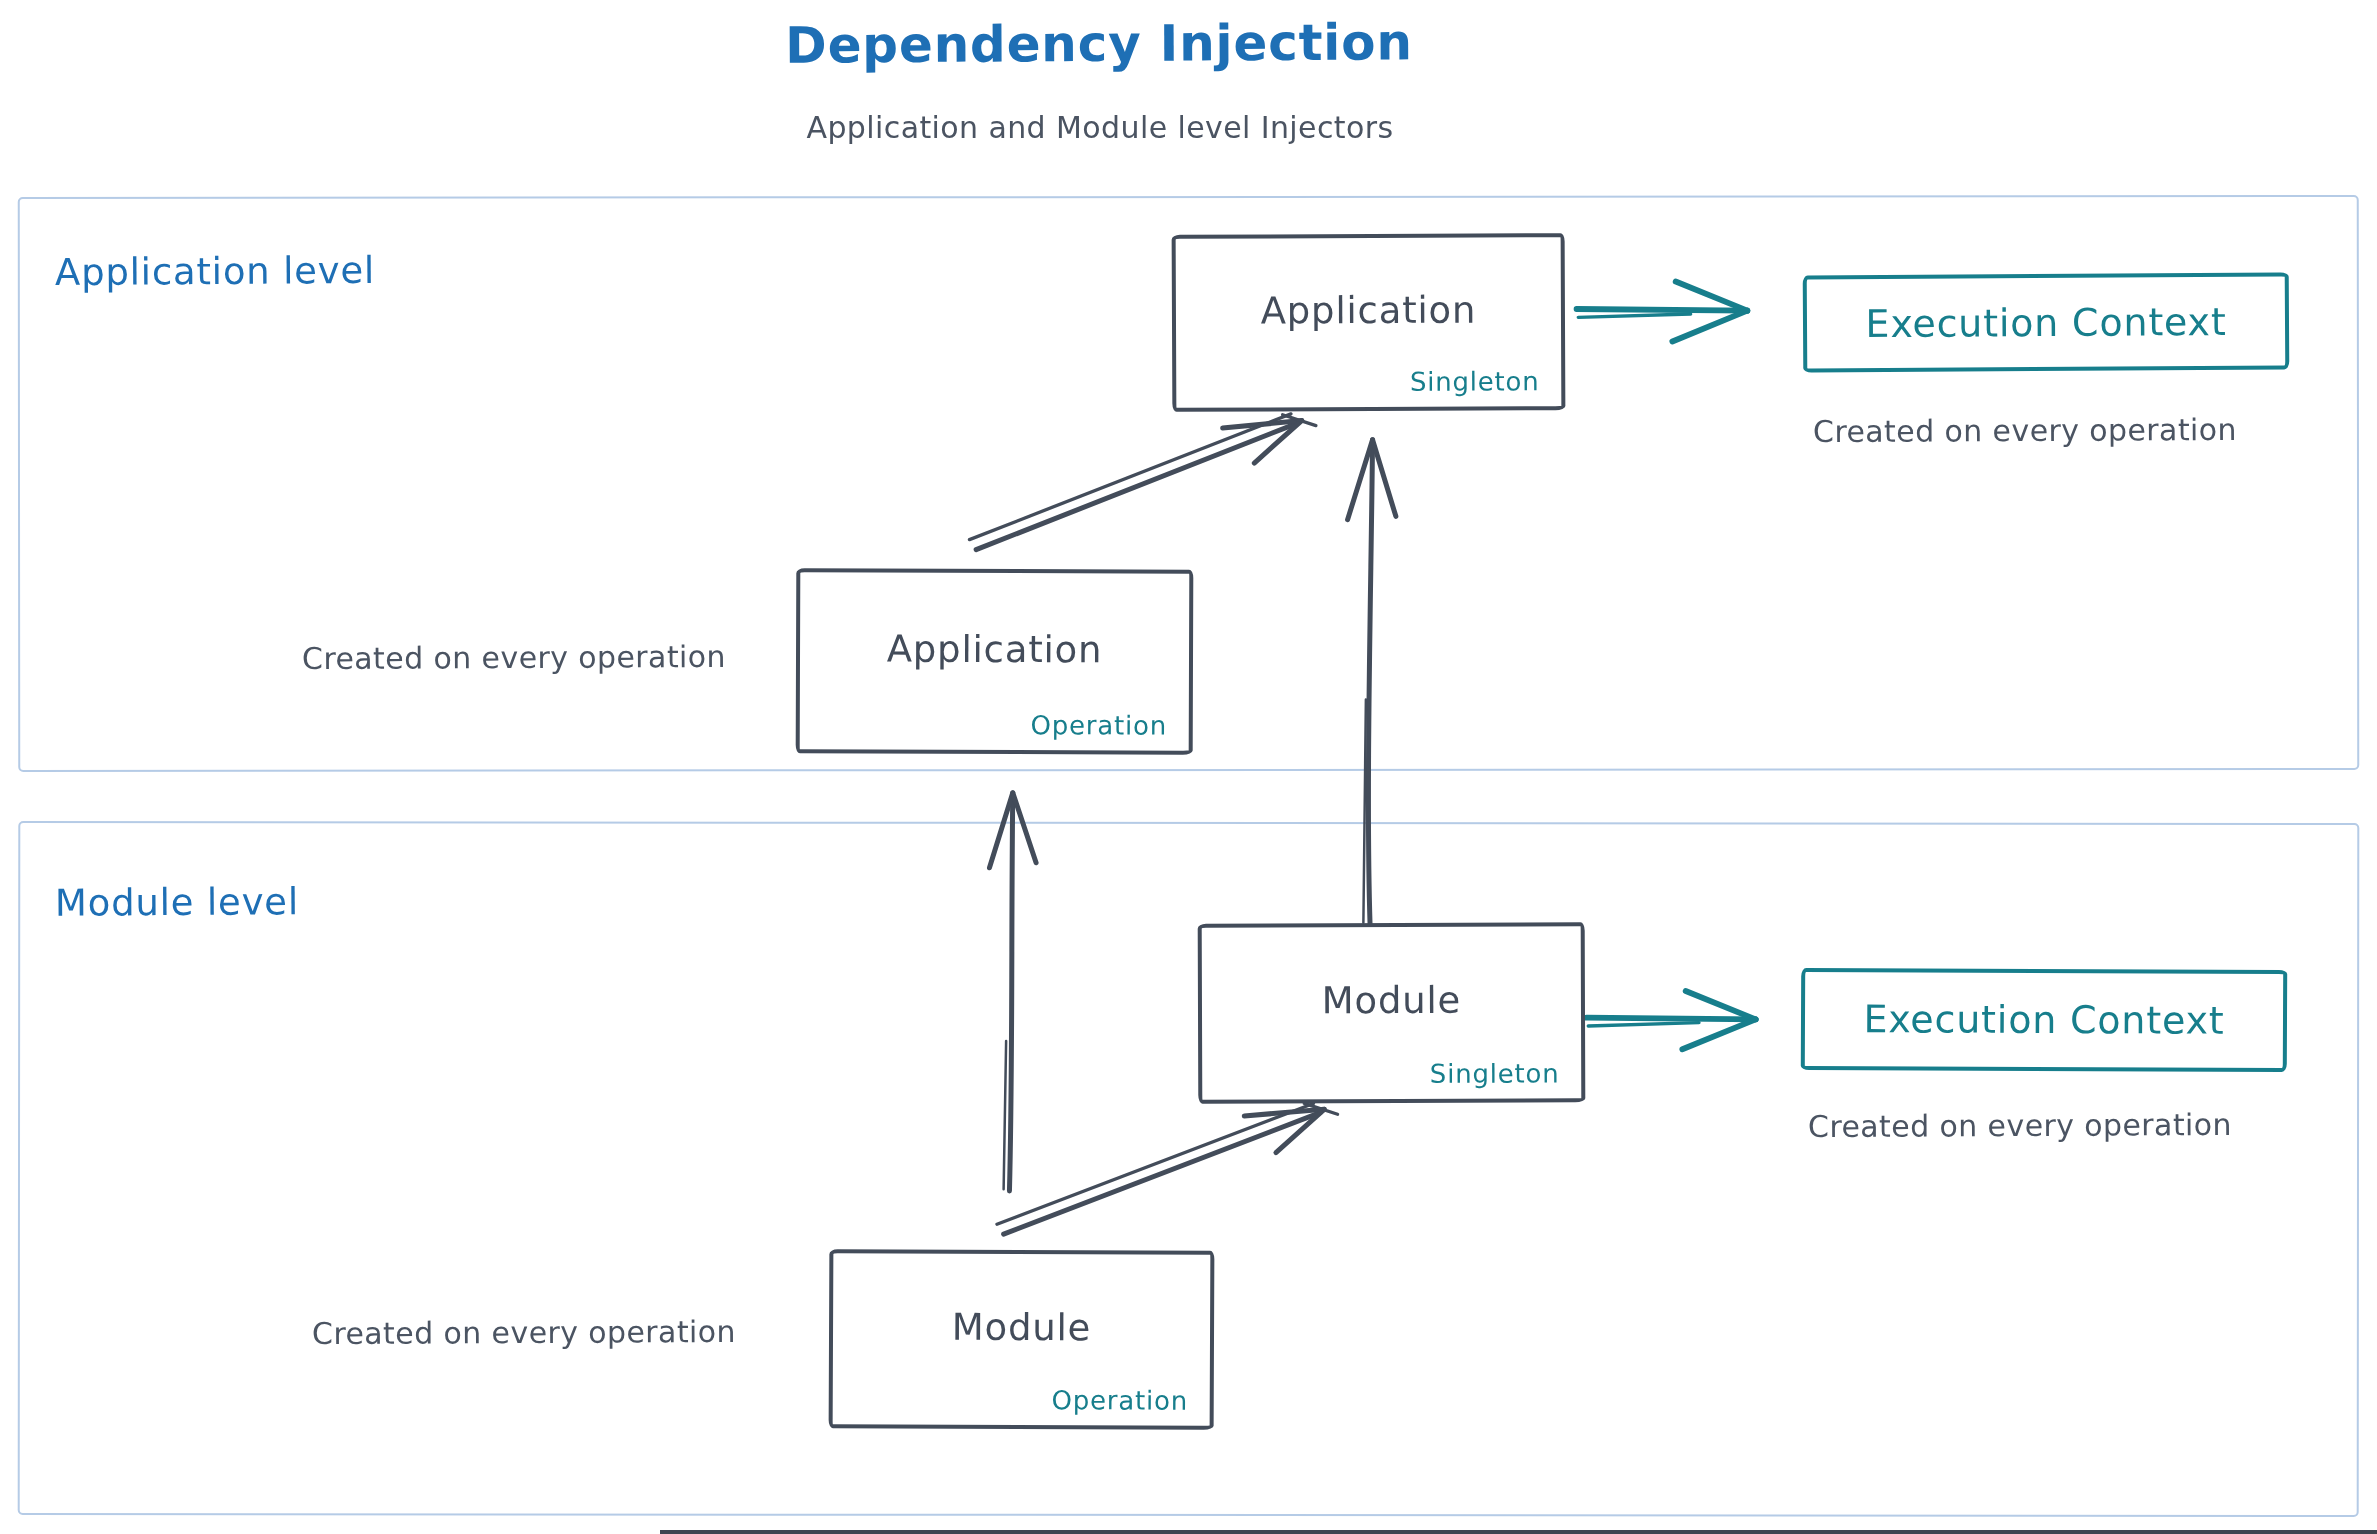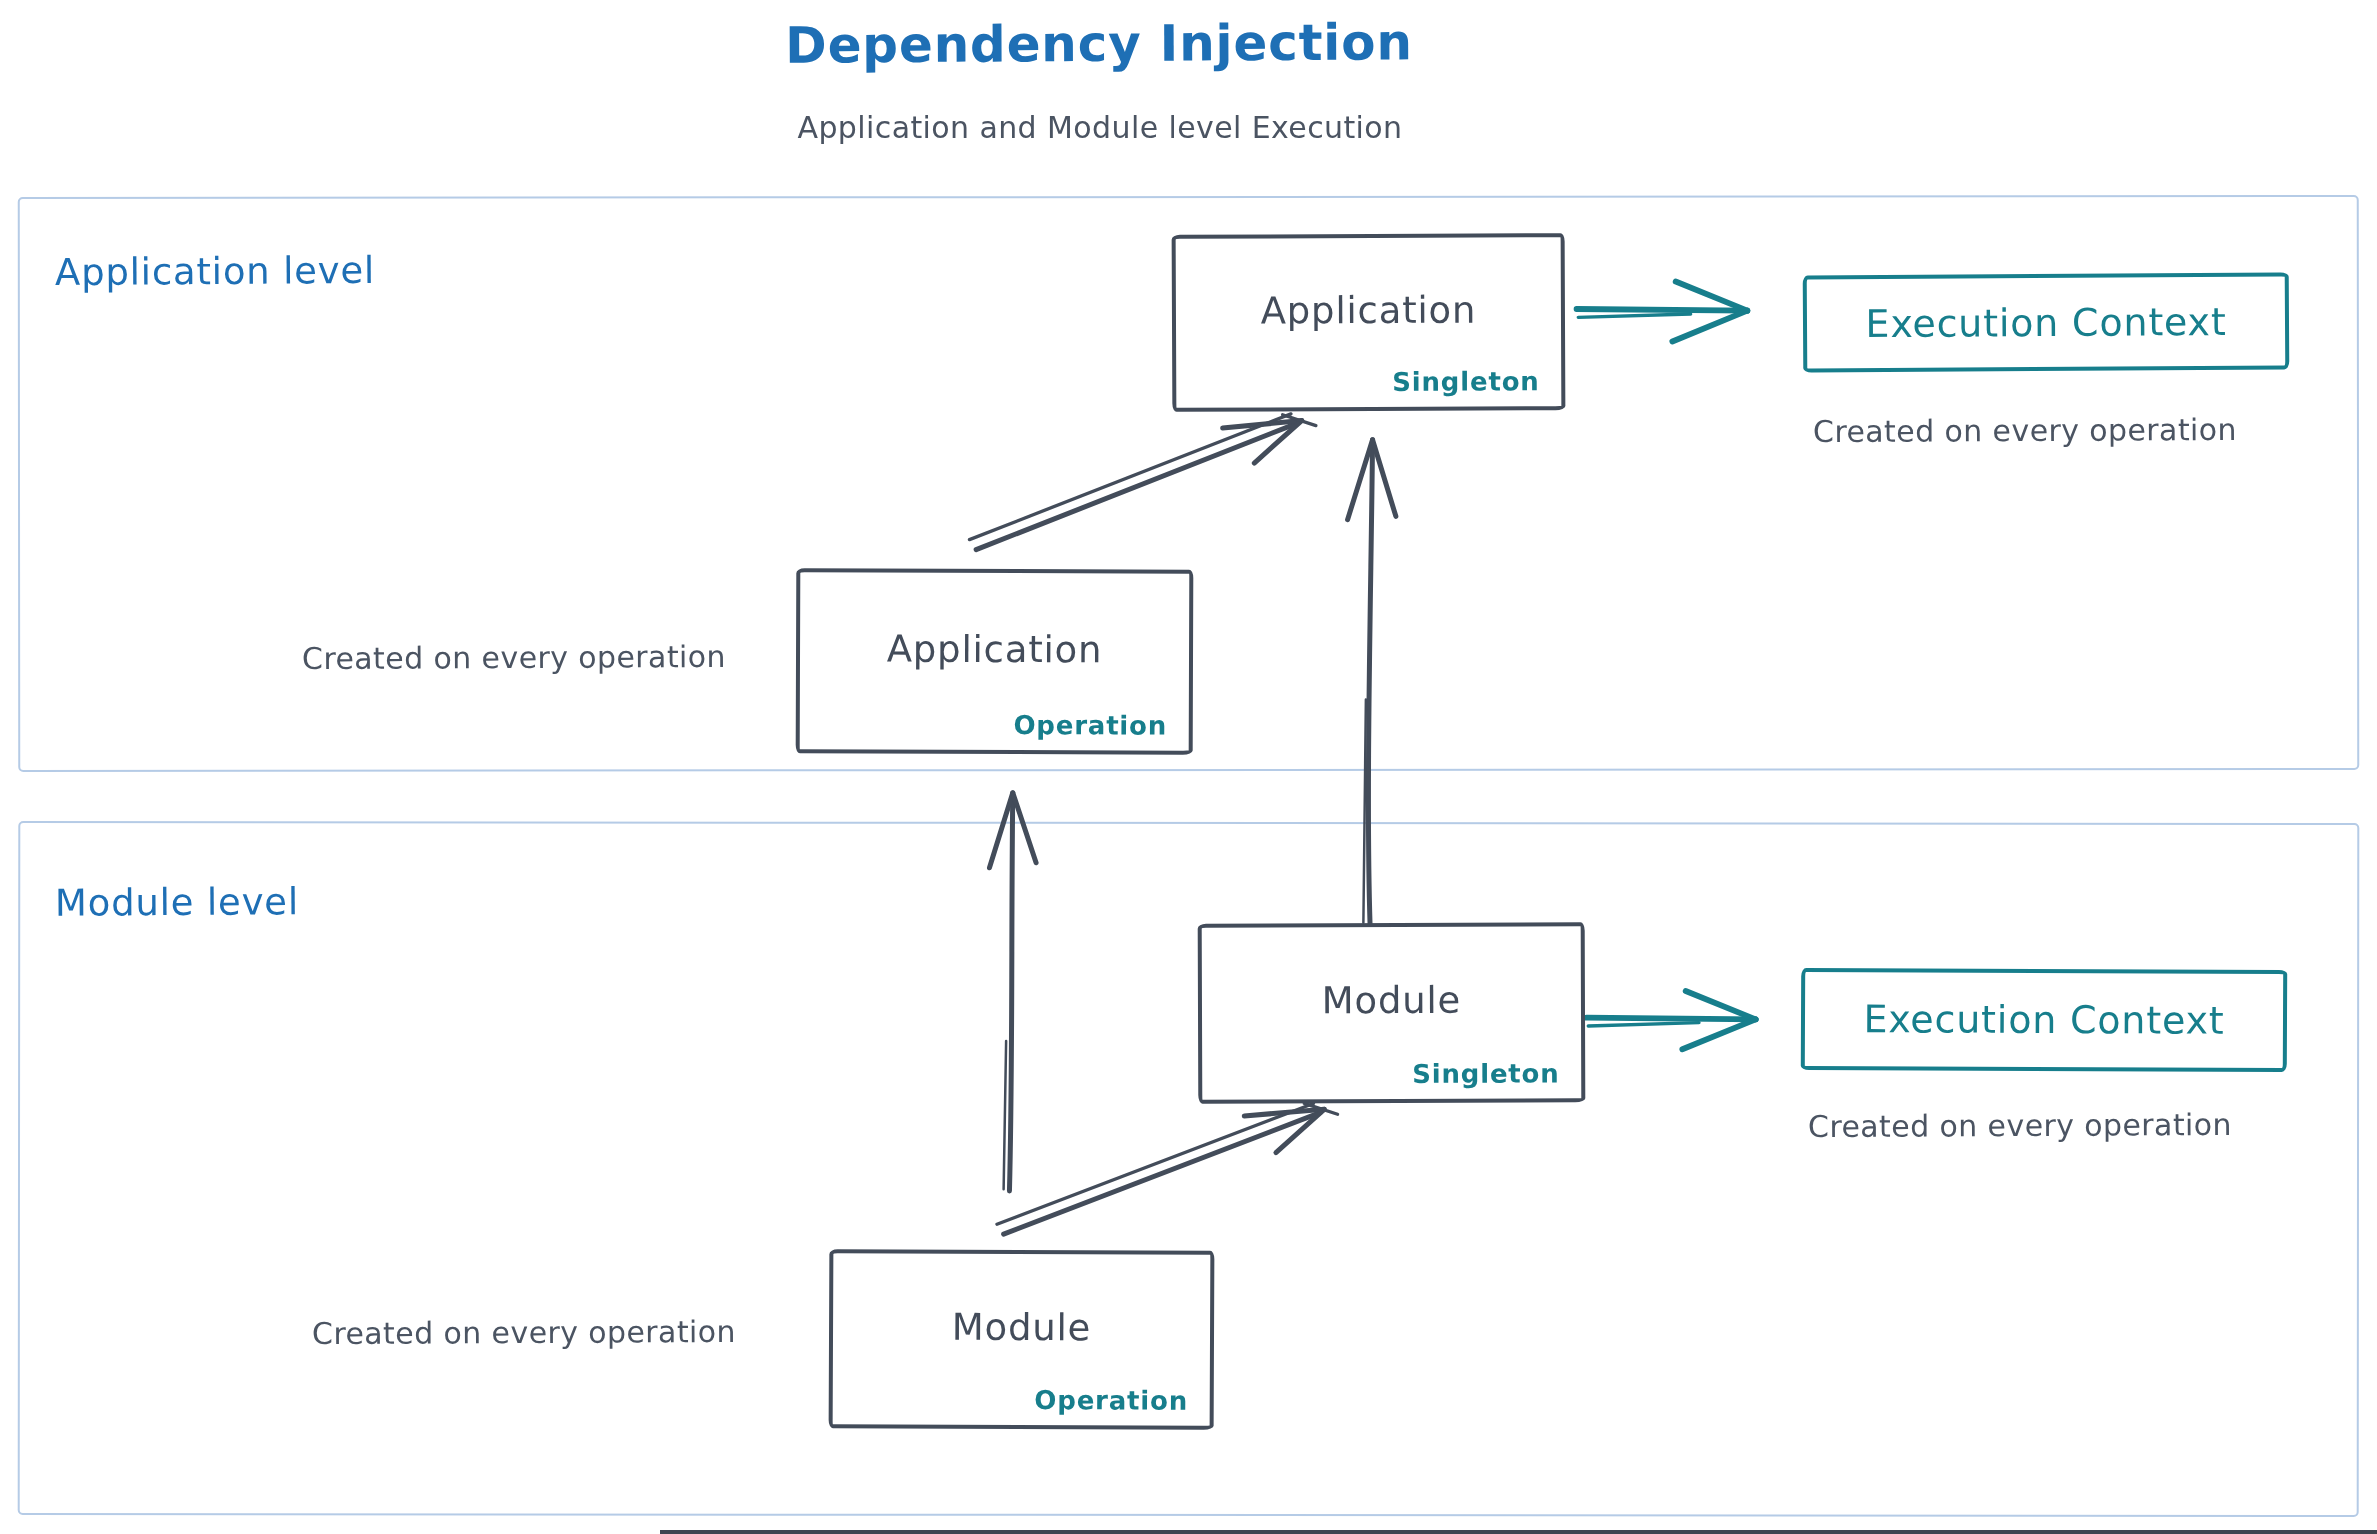--- a/index.html
+++ b/index.html
@@ -43,21 +43,21 @@
     border-radius:8.3px 4.2px 10px 4.2px / 5px 8.3px 4.2px 8.3px;
     background:#fff;
     display:flex;align-items:center;justify-content:center;
   }
   .node-title{
     font-size:37px;color:var(--dark);letter-spacing:0.8px;white-space:nowrap;
     margin-bottom:25px;
   }
   .node-scope{
     position:absolute;right:21.7px;bottom:10px;
-    font-size:26px;color:var(--teal);letter-spacing:0.8px;white-space:nowrap;font-weight:bold;
+    font-size:26px;color:var(--teal);letter-spacing:0.8px;white-space:nowrap;
   }
   #app-singleton-box{left:1172px;top:234px;width:393px;height:177px;transform:rotate(-0.25deg);}
   #app-operation-box{left:796px;top:569px;width:397px;height:185px;transform:rotate(0.2deg);}
   #module-singleton-box{left:1198px;top:923px;width:387px;height:180px;transform:rotate(-0.2deg);}
   #module-operation-box{left:829px;top:1250px;width:385px;height:179px;transform:rotate(0.25deg);}
   .exec-box{
     border:4.2px solid var(--teal);
     border-radius:5px 8.3px 5px 8.3px / 8.3px 4.2px 8.3px 4.2px;
     background:#fff;
     display:flex;align-items:center;justify-content:center;
@@ -75,21 +75,21 @@
   #note-exec-module{left:1808px;top:1108px;}
   #arrow-layer{left:0;top:0;width:2377px;height:1534px;pointer-events:none;}
   .bottom-edge-line{
     left:660px;top:1530px;width:1718px;height:4.2px;background:#3f4650;
   }
 </style>
 </head>
 <body>
 
 <div class="abs page-title">Dependency Injection</div>
-<div class="abs page-subtitle">Application and Module level Execution</div>
+<div class="abs page-subtitle">Application and Module level Injectors</div>
 
 <div class="abs level-container" id="application-container"></div>
 <div class="abs level-label" style="left:55px;top:250px;">Application level</div>
 
 <div class="abs level-container" id="module-container"></div>
 <div class="abs level-label" style="left:55px;top:881px;">Module level</div>
 
 <svg class="abs" id="arrow-layer" viewBox="0 0 2854 1842" xmlns="http://www.w3.org/2000/svg">
 
   <g stroke="#177e8c" stroke-width="7" fill="none" stroke-linecap="round">

